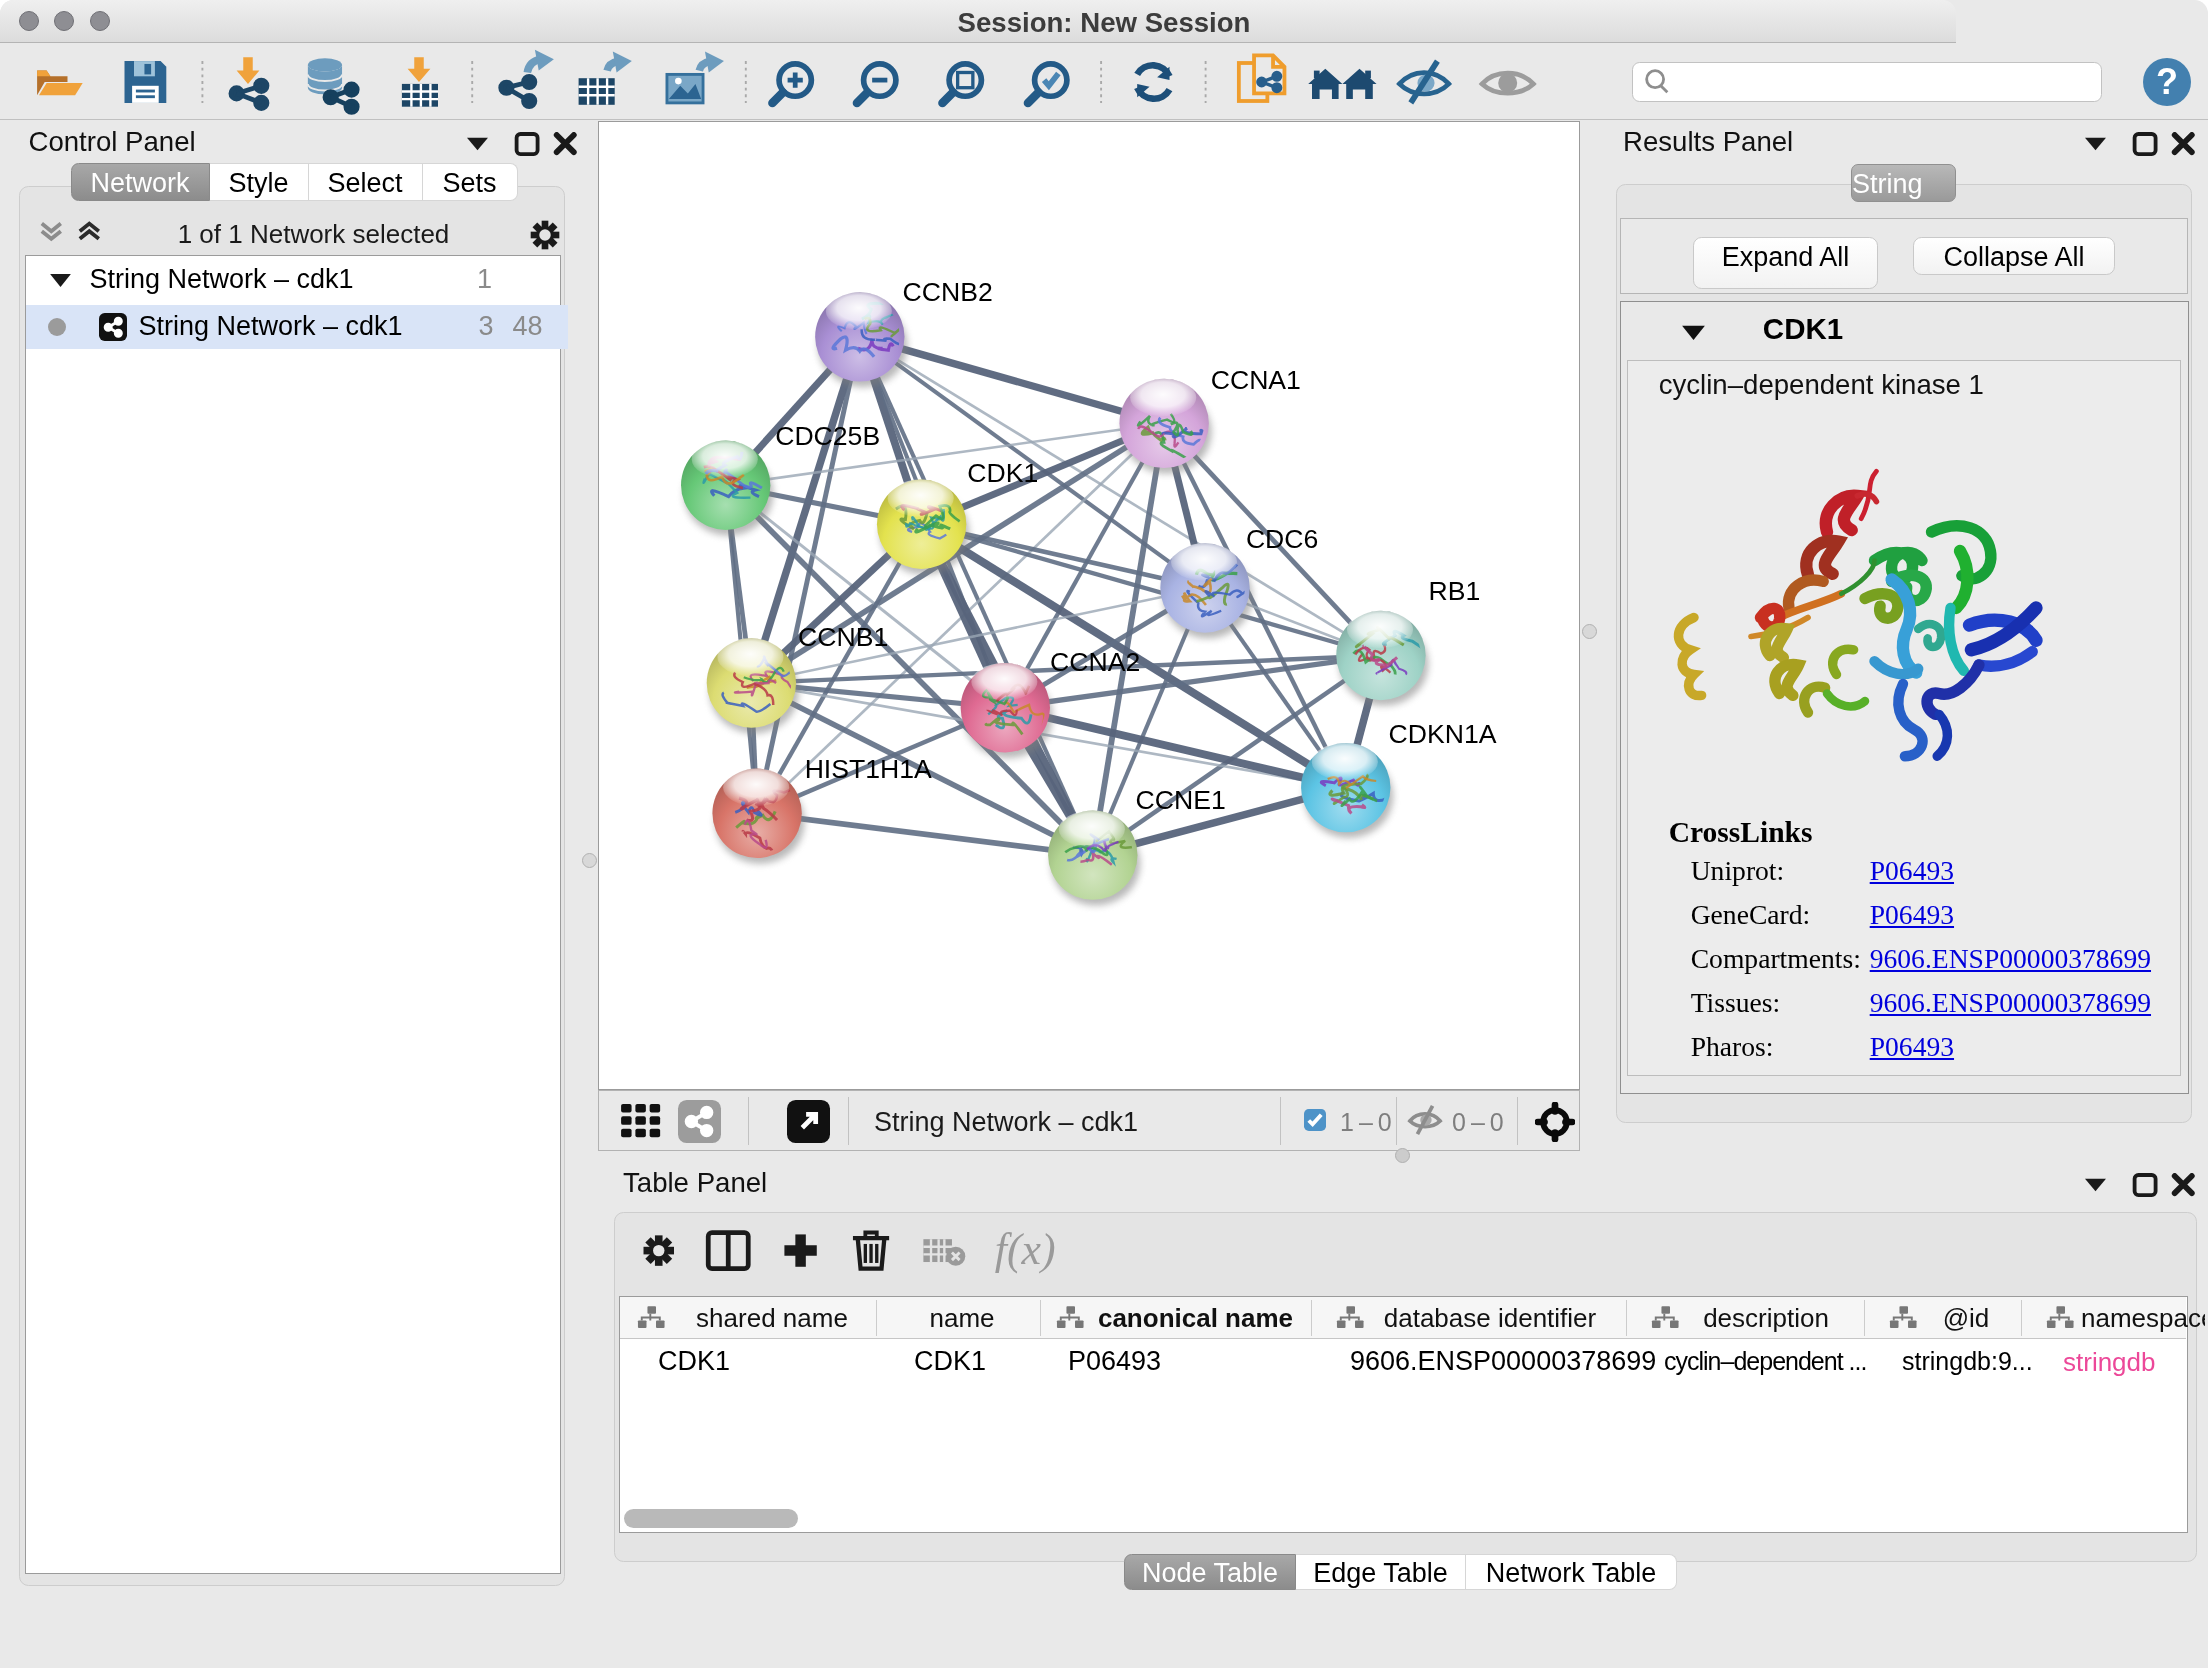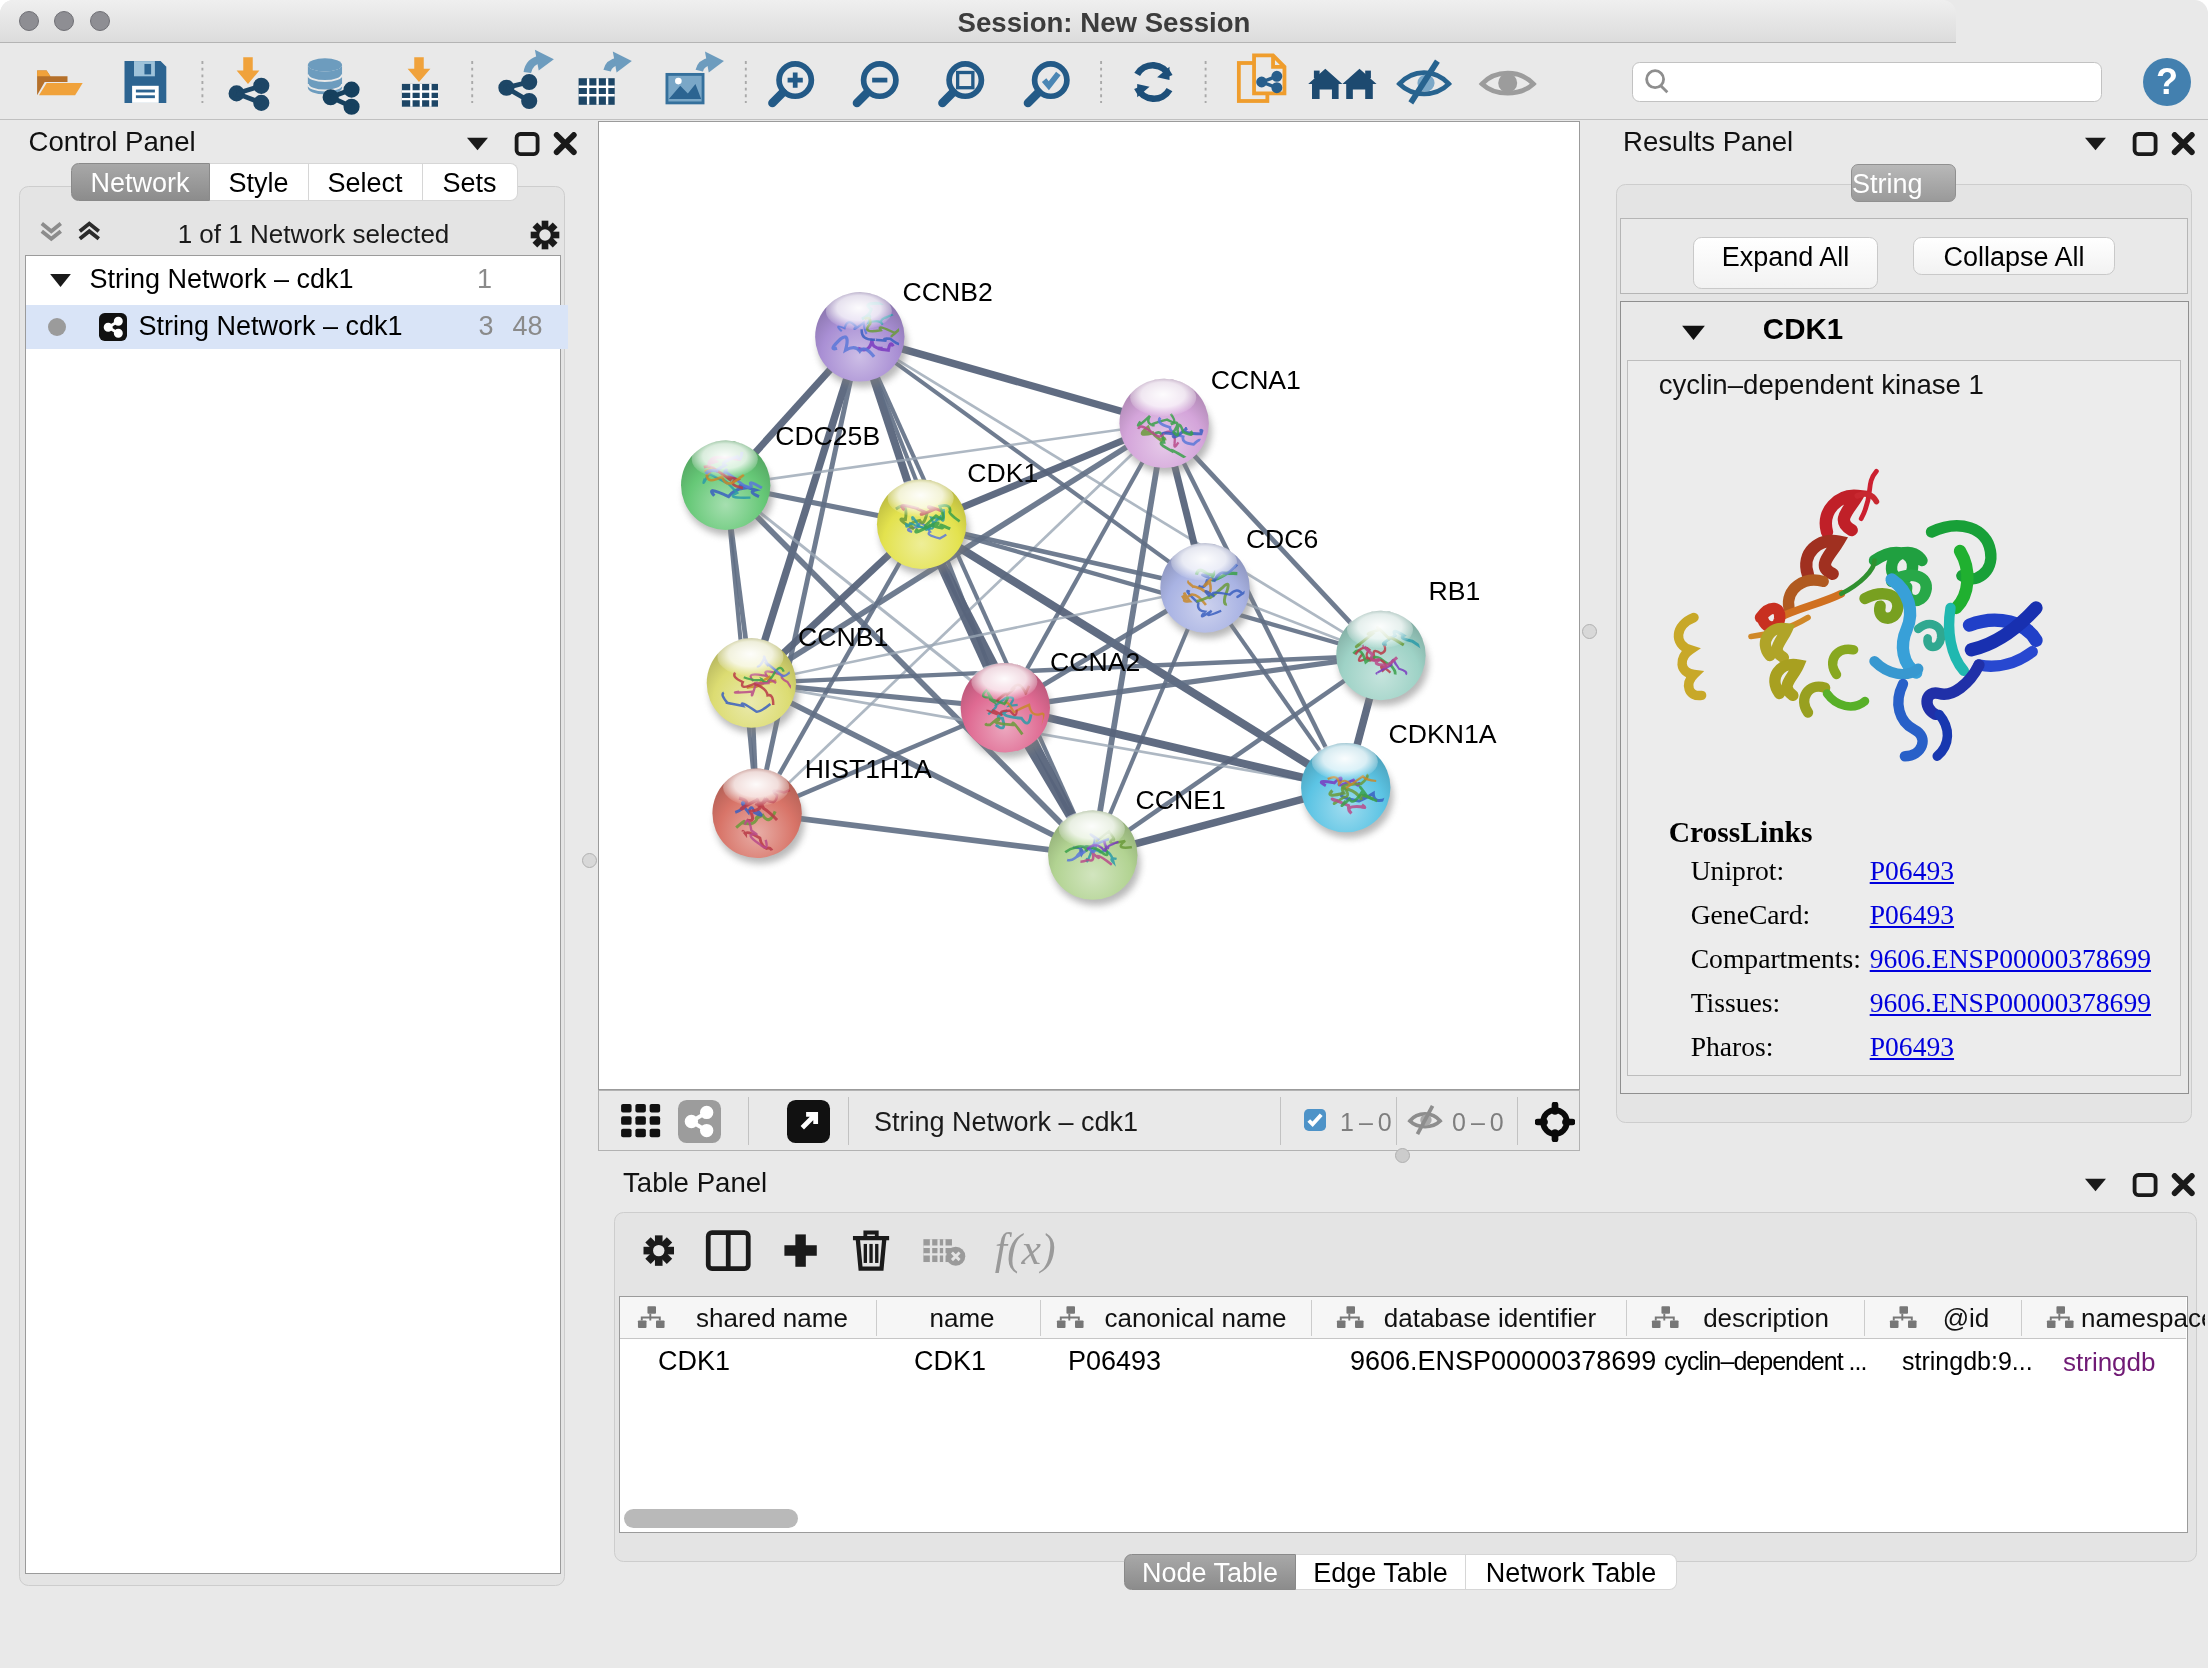--- a/index.html
+++ b/index.html
@@ -758,21 +758,21 @@
       <div class="abs" style="left:57px;top:5.7px;width:190px;font-size:26px;color:#111;text-align:center;">shared name</div>
       <div class="abs" style="left:266px;top:5.7px;width:152px;font-size:26px;color:#111;text-align:center;">name</div>
       <svg class="abs" style="left:436px;top:7.6px;" width="28.5" height="27" viewBox="0 0 30 28">
           <g fill="#777">
             <rect x="11" y="1" width="9" height="8" rx="1"></rect>
             <rect x="1" y="16" width="9" height="8" rx="1"></rect>
             <rect x="20" y="16" width="9" height="8" rx="1"></rect>
             <path d="M14,9 V13 H5 V16 M15,13 H24 V16 M14,13 V16" stroke="#777" stroke-width="2" fill="none"></path>
           </g>
         </svg>
-      <div class="abs" style="left:471px;top:5.7px;width:209px;font-size:26px;color:#111;text-align:center;">canonical name</div>
+      <div class="abs" style="left:471px;top:5.7px;width:209px;font-size:26px;color:#111;text-align:center;font-weight:bold;">canonical name</div>
       <svg class="abs" style="left:716px;top:7.6px;" width="28.5" height="27" viewBox="0 0 30 28">
           <g fill="#777">
             <rect x="11" y="1" width="9" height="8" rx="1"></rect>
             <rect x="1" y="16" width="9" height="8" rx="1"></rect>
             <rect x="20" y="16" width="9" height="8" rx="1"></rect>
             <path d="M14,9 V13 H5 V16 M15,13 H24 V16 M14,13 V16" stroke="#777" stroke-width="2" fill="none"></path>
           </g>
         </svg>
       <div class="abs" style="left:751px;top:5.7px;width:238px;font-size:26px;color:#111;text-align:center;">database identifier</div>
       <svg class="abs" style="left:1031px;top:7.6px;" width="28.5" height="27" viewBox="0 0 30 28">
@@ -802,21 +802,21 @@
           </g>
         </svg>
       <div class="abs" style="left:1461px;top:5.7px;width:124px;font-size:26px;color:#111;overflow:hidden;white-space:nowrap;">namespace</div>
 
       <div class="abs" style="left:38px;top:49px;font-size:27px;color:#000;">CDK1</div>
       <div class="abs" style="left:294px;top:49px;font-size:27px;color:#000;">CDK1</div>
       <div class="abs" style="left:448px;top:49px;font-size:27px;color:#000;">P06493</div>
       <div class="abs" style="left:730px;top:49px;font-size:27px;color:#000;">9606.ENSP00000378699</div>
       <div class="abs" style="left:1044px;top:50px;width:205px;font-size:25px;letter-spacing:-1px;color:#000;white-space:nowrap;overflow:hidden;">cyclin–dependent ...</div>
       <div class="abs" style="left:1282px;top:50px;width:135px;font-size:25px;color:#000;white-space:nowrap;overflow:hidden;">stringdb:9...</div>
-      <div class="abs" style="left:1443px;top:50px;font-size:26px;color:#701a75;">stringdb</div>
+      <div class="abs" style="left:1443px;top:50px;font-size:26px;color:#ec4899;">stringdb</div>
 
       <div class="abs" style="left:3.8px;top:212px;width:174px;height:19px;border-radius:9.5px;background:#b9b9b9;"></div>
     </div>
 
     <div class="abs" style="left:525px;top:392px;width:558px;height:36px;display:flex;">
       <div style="flex:0 0 172px;background:linear-gradient(#a8a8a8,#8c8c8c);color:#fff;font-size:27px;text-align:center;line-height:36px;border-radius:7.6px 0 0 7.6px;border:1px solid #8a8a8a;">Node Table</div>
       <div style="flex:0 0 170px;background:#fff;color:#000;font-size:27px;text-align:center;line-height:36px;border:1px solid #d6d6d6;border-left:none;">Edge Table</div>
       <div style="flex:0 0 211px;background:#fff;color:#000;font-size:27px;text-align:center;line-height:36px;border:1px solid #d6d6d6;border-left:none;border-radius:0 7.6px 7.6px 0;">Network Table</div>
     </div>
   </div>

